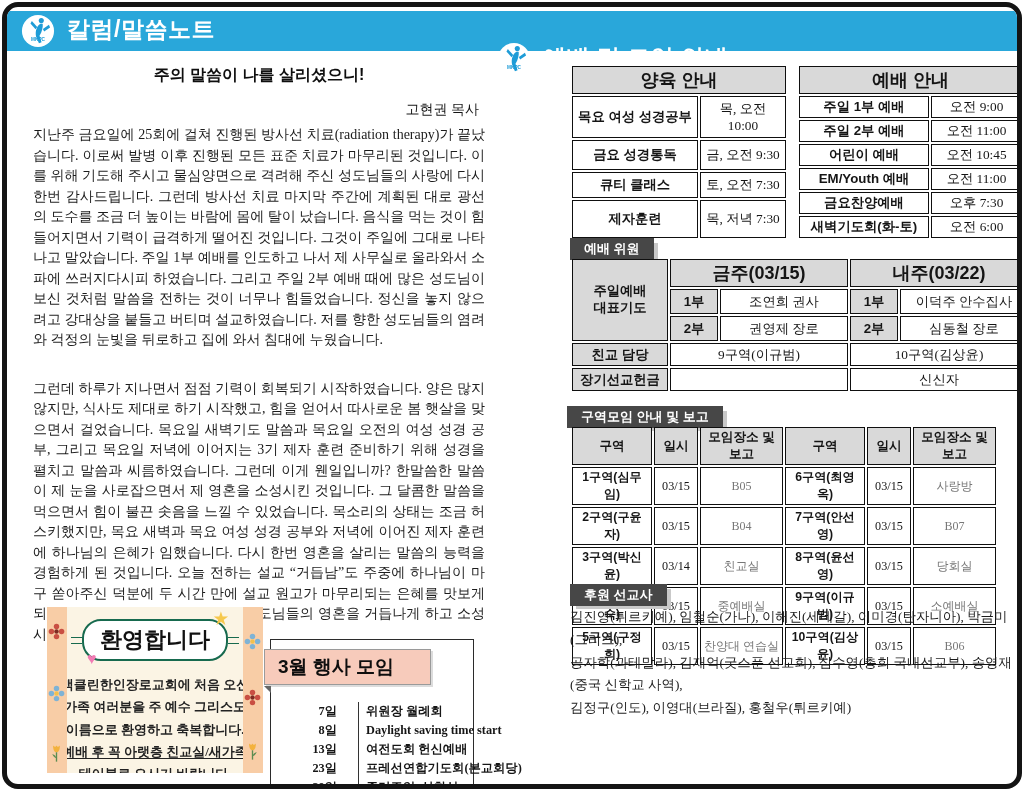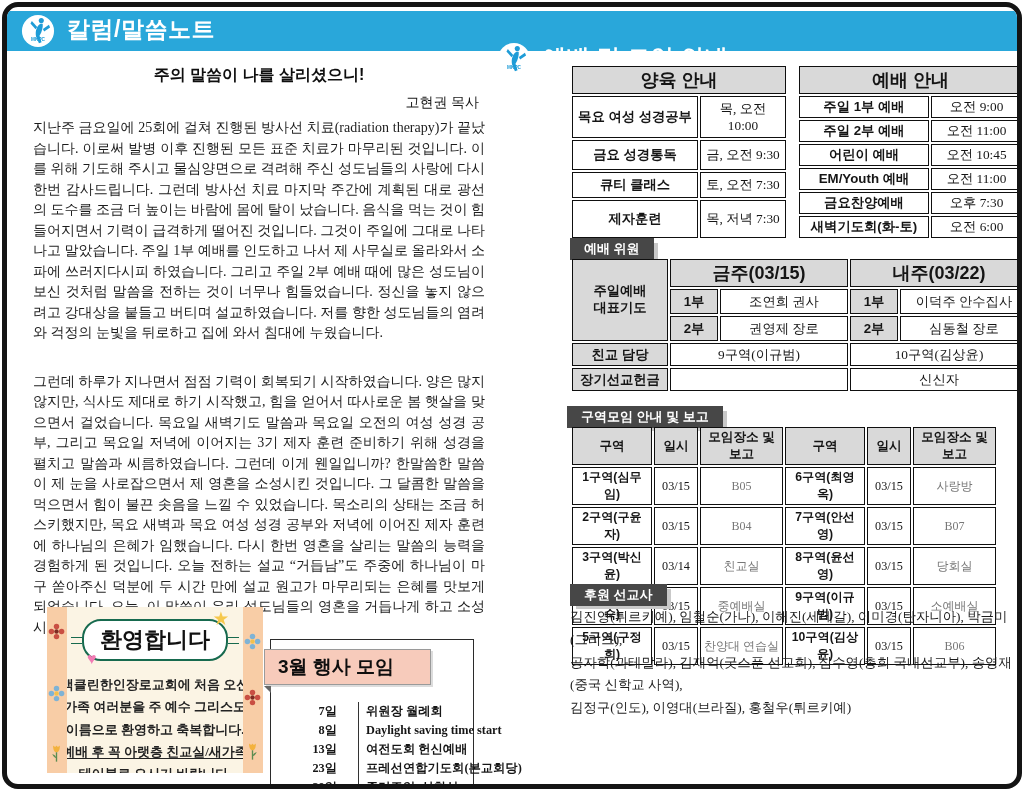--- a/index.html
+++ b/index.html
@@ -14,21 +14,21 @@
   
   .topbar{position:absolute;left:0;top:4px;right:0;height:40px;background:#29A7DA;}
   .brand{position:absolute;top:3px;display:flex;align-items:flex-start;gap:12px;}
   .brand-left{left:14px;}
   .brand-right{left:490px;margin-top:28px;}
   .logo{width:34px;height:34px;display:block;}
   .brand-title{color:#fff;font-weight:bold;font-size:23px;letter-spacing:.5px;}
   
   .article{position:absolute;left:26px;top:58px;width:452px;}
   .article-title{text-align:center;font-weight:bold;font-size:16px;color:#0e0e0e;}
-  .article-author{text-align:right;font-family:"Liberation Serif",serif;font-size:14px;padding-right:6px;margin-top:8px;}
+  .article-author{text-align:right;font-family:"Liberation Serif",serif;font-size:14px;padding-right:6px;margin-top:15px;}
   .article p{font-family:"Liberation Serif",serif;font-size:14px;line-height:20.5px;text-align:justify;margin:6px 0 0;color:#1c1c1c;}
   .article p + p{margin-top:28px;}
   
   .welcome{position:absolute;left:40px;top:600px;width:216px;height:166px;background:#FBF4E4;overflow:hidden;}
   .wbar{position:absolute;top:0;bottom:0;width:20px;background:#F8CDA6;}
   .wbar-left{left:0;}
   .wbar-right{right:0;}
   .flower{position:absolute;width:17px;height:17px;}
   .tulip{position:absolute;width:17px;height:22px;}
   .pill-row{position:relative;margin:12px 24px 0;display:flex;align-items:center;}

